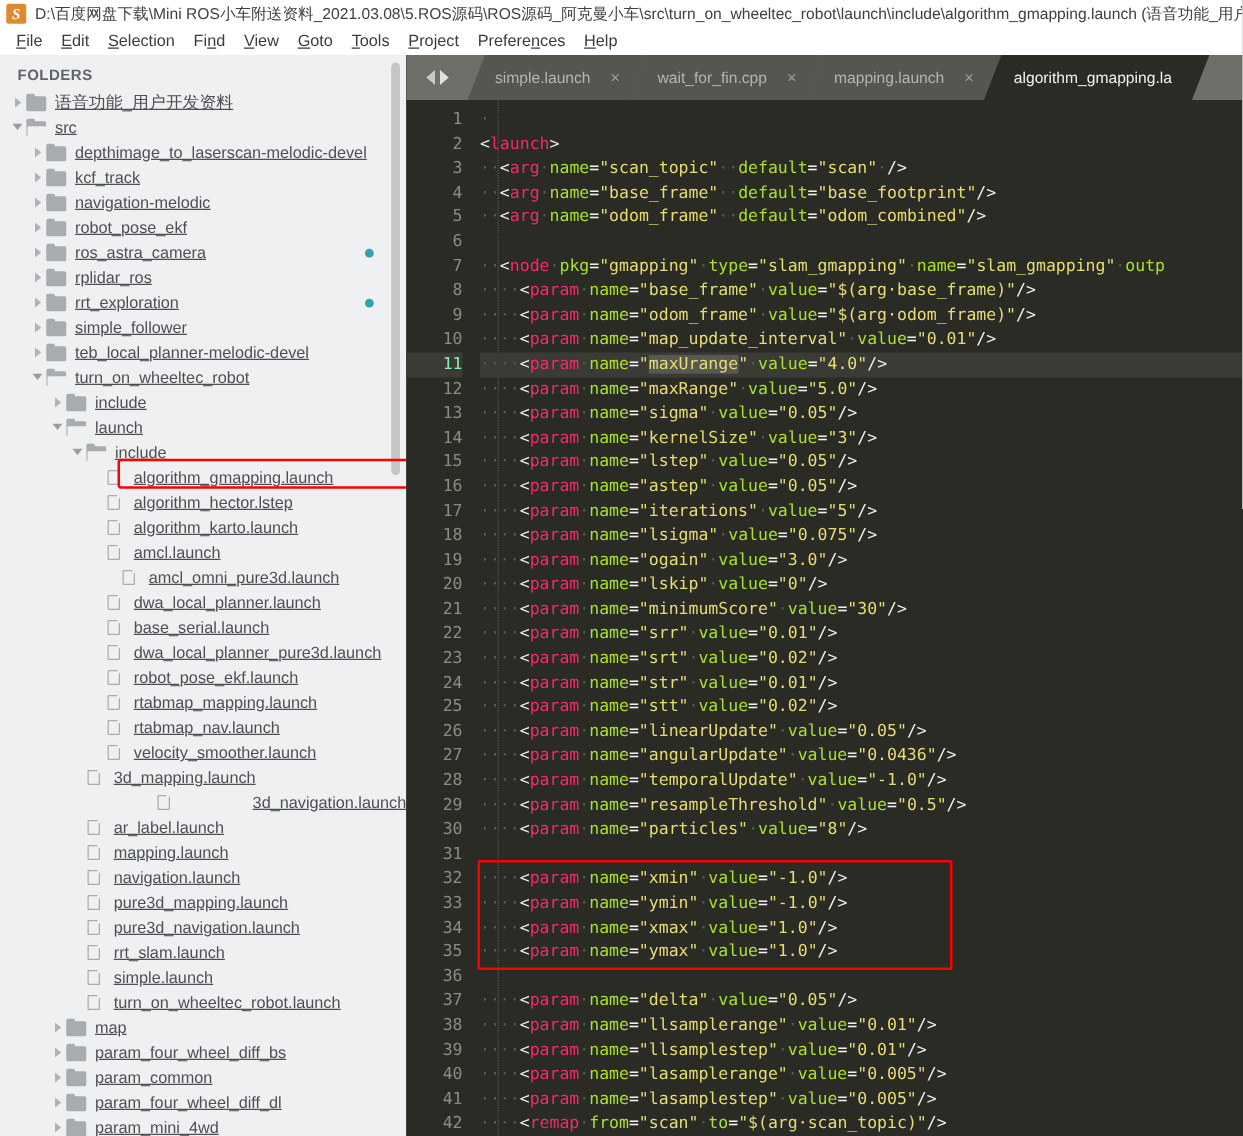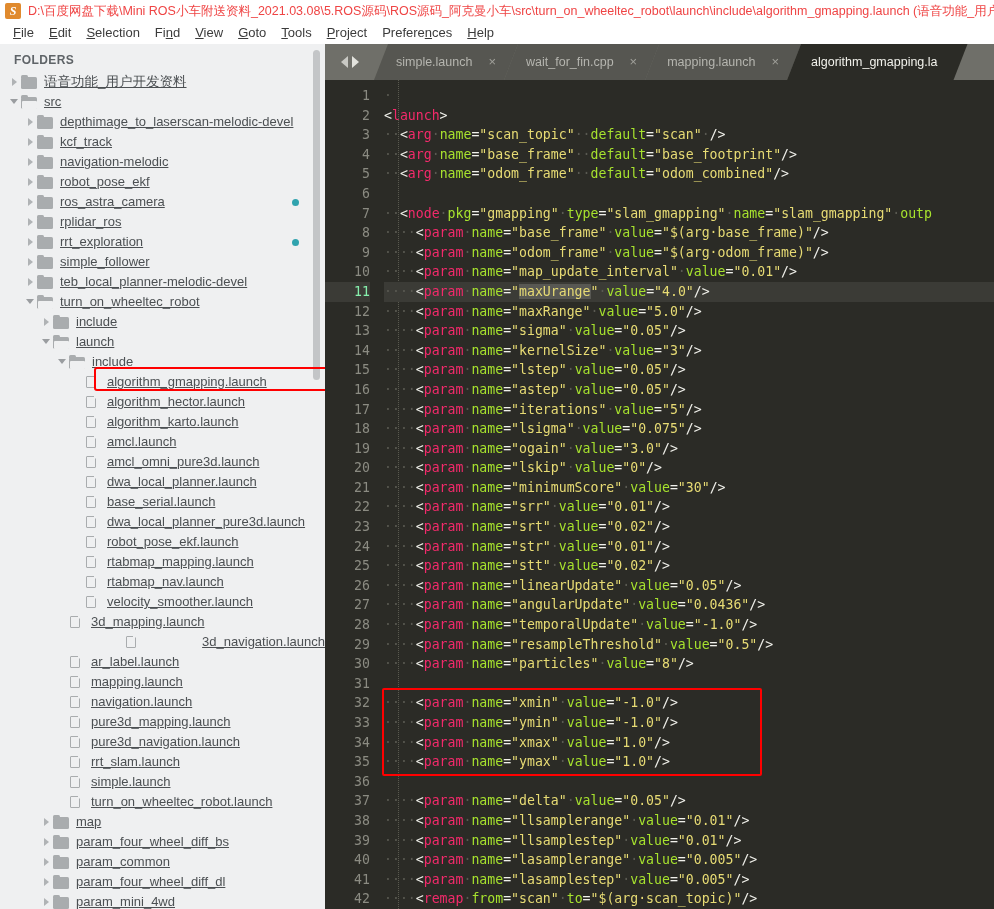--- a/index.html
+++ b/index.html
@@ -50,21 +50,21 @@
     text-align: center;
     font-size: 12px;
     font-weight: bold;
     font-style: italic;
     line-height: 16px;
     color: #ffffff;
     font-family: "Liberation Serif", serif;
   }
   .title-text {
     font-size: 12.5px;
-    color: #ef4444;
+    color: #404040;
     line-height: 22px;
     overflow: hidden;
     text-overflow: clip;
     white-space: nowrap;
   }
 
   
   .menubar {
     height: 22px;
     background: #ffffff;
@@ -504,33 +504,33 @@
             <span class="label">include</span>
           </div>
           <div class="row" style="padding-left: 74px;">
             <div class="arrow none"></div>
             <div class="ico-file"></div>
             <span class="label">algorithm_gmapping.launch</span>
           </div>
           <div class="row" style="padding-left: 74px;">
             <div class="arrow none"></div>
             <div class="ico-file"></div>
-            <span class="label">algorithm_hector.launch</span>
+            <span class="label">algorithm_hector.lstep</span>
           </div>
           <div class="row" style="padding-left: 74px;">
             <div class="arrow none"></div>
             <div class="ico-file"></div>
             <span class="label">algorithm_karto.launch</span>
           </div>
           <div class="row" style="padding-left: 74px;">
             <div class="arrow none"></div>
             <div class="ico-file"></div>
             <span class="label">amcl.launch</span>
           </div>
-          <div class="row" style="padding-left: 74px;">
+          <div class="row" style="padding-left: 74px; margin-left: 12px;">
             <div class="arrow none"></div>
             <div class="ico-file"></div>
             <span class="label">amcl_omni_pure3d.launch</span>
           </div>
           <div class="row" style="padding-left: 74px;">
             <div class="arrow none"></div>
             <div class="ico-file"></div>
             <span class="label">dwa_local_planner.launch</span>
           </div>
           <div class="row" style="padding-left: 74px;">

